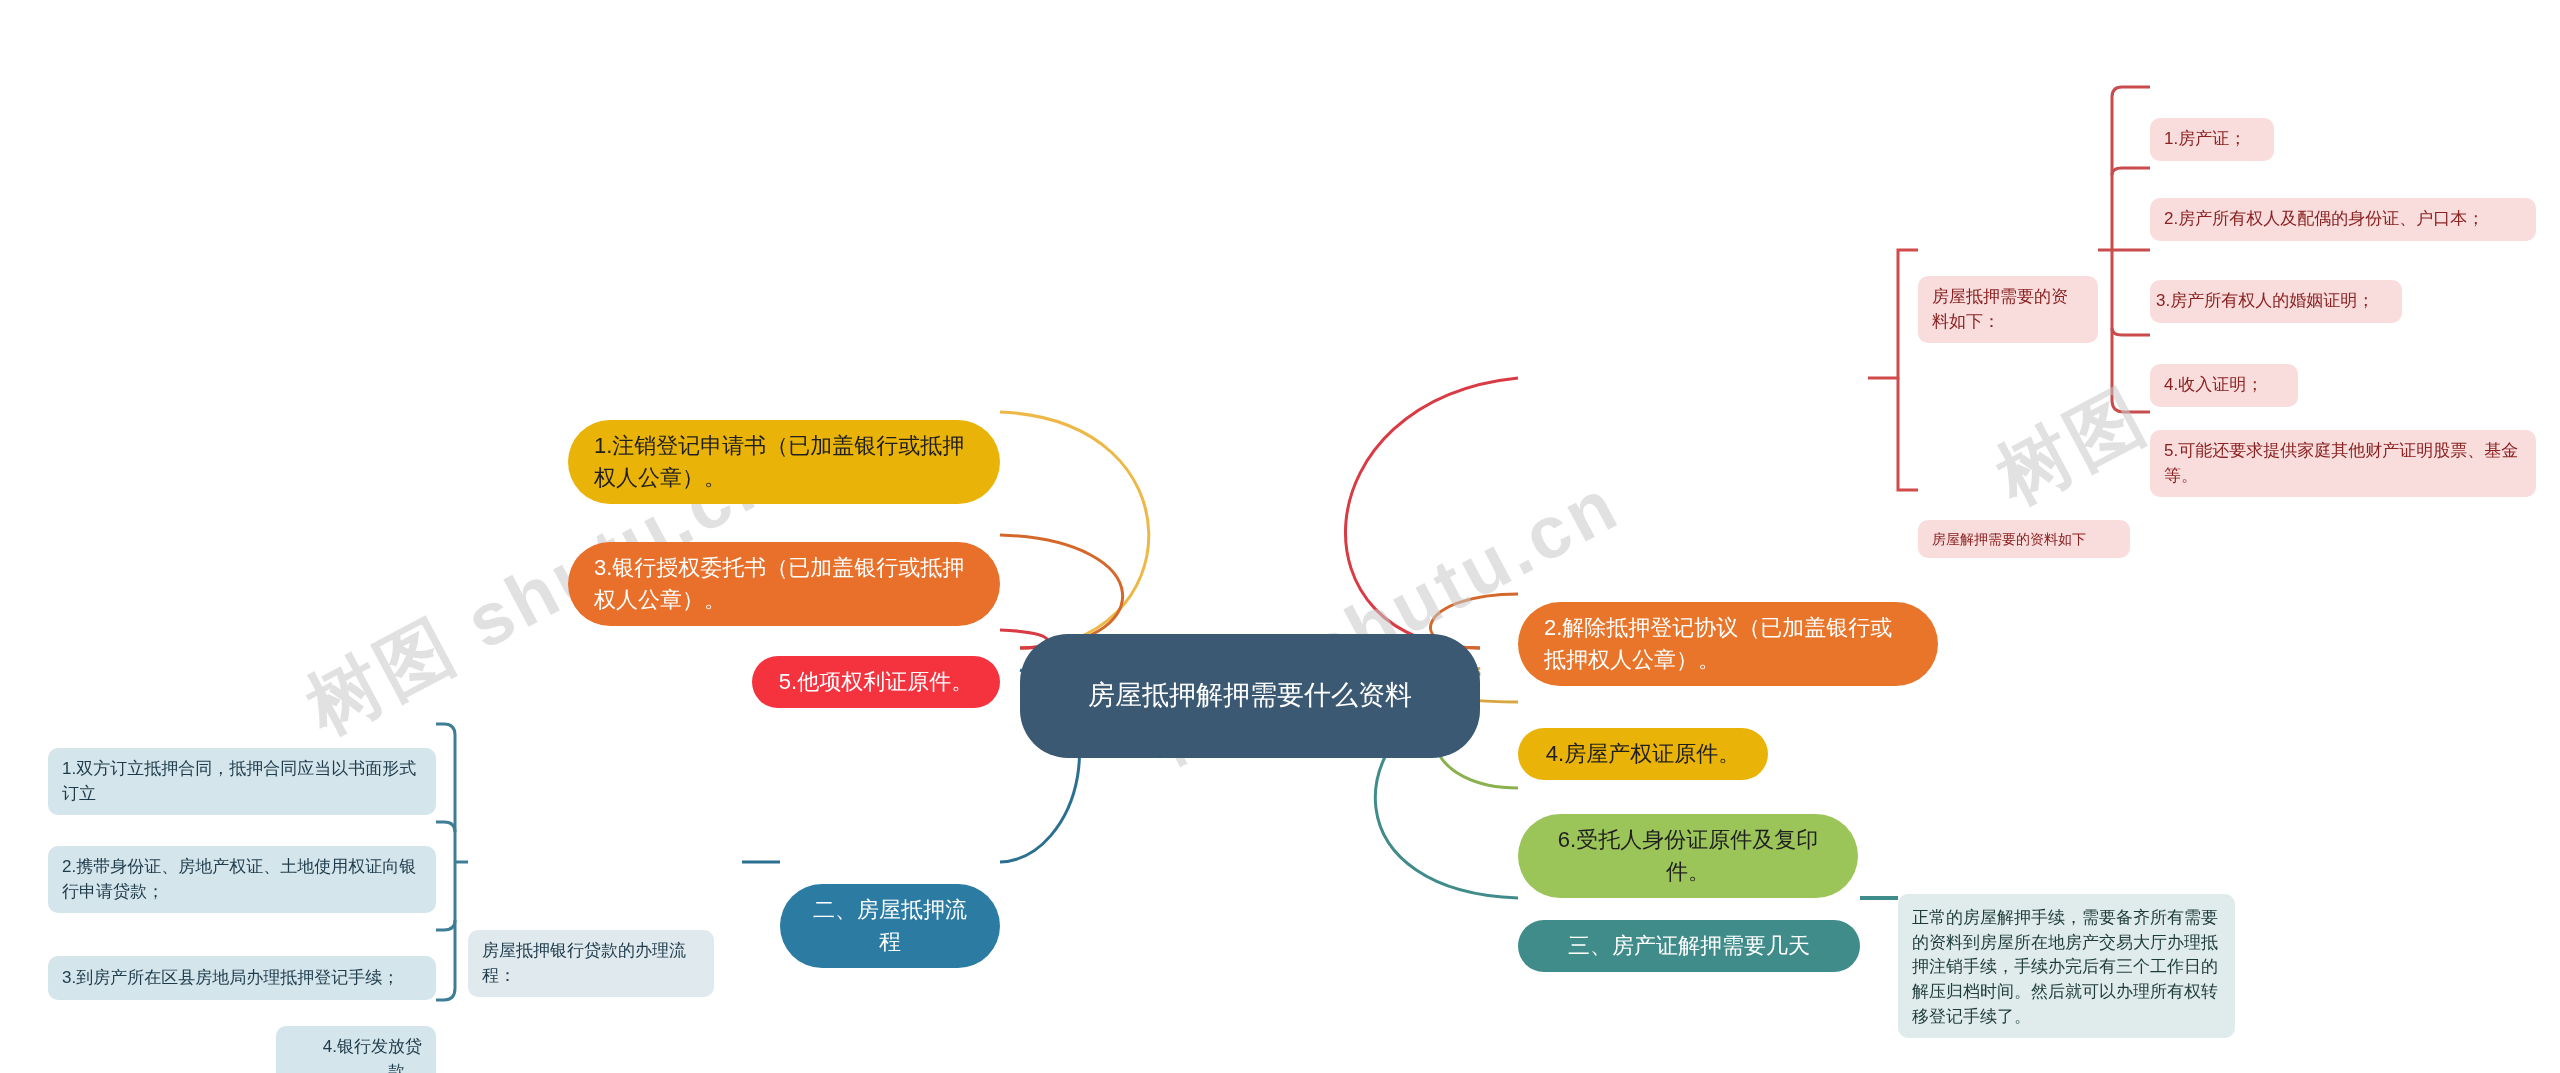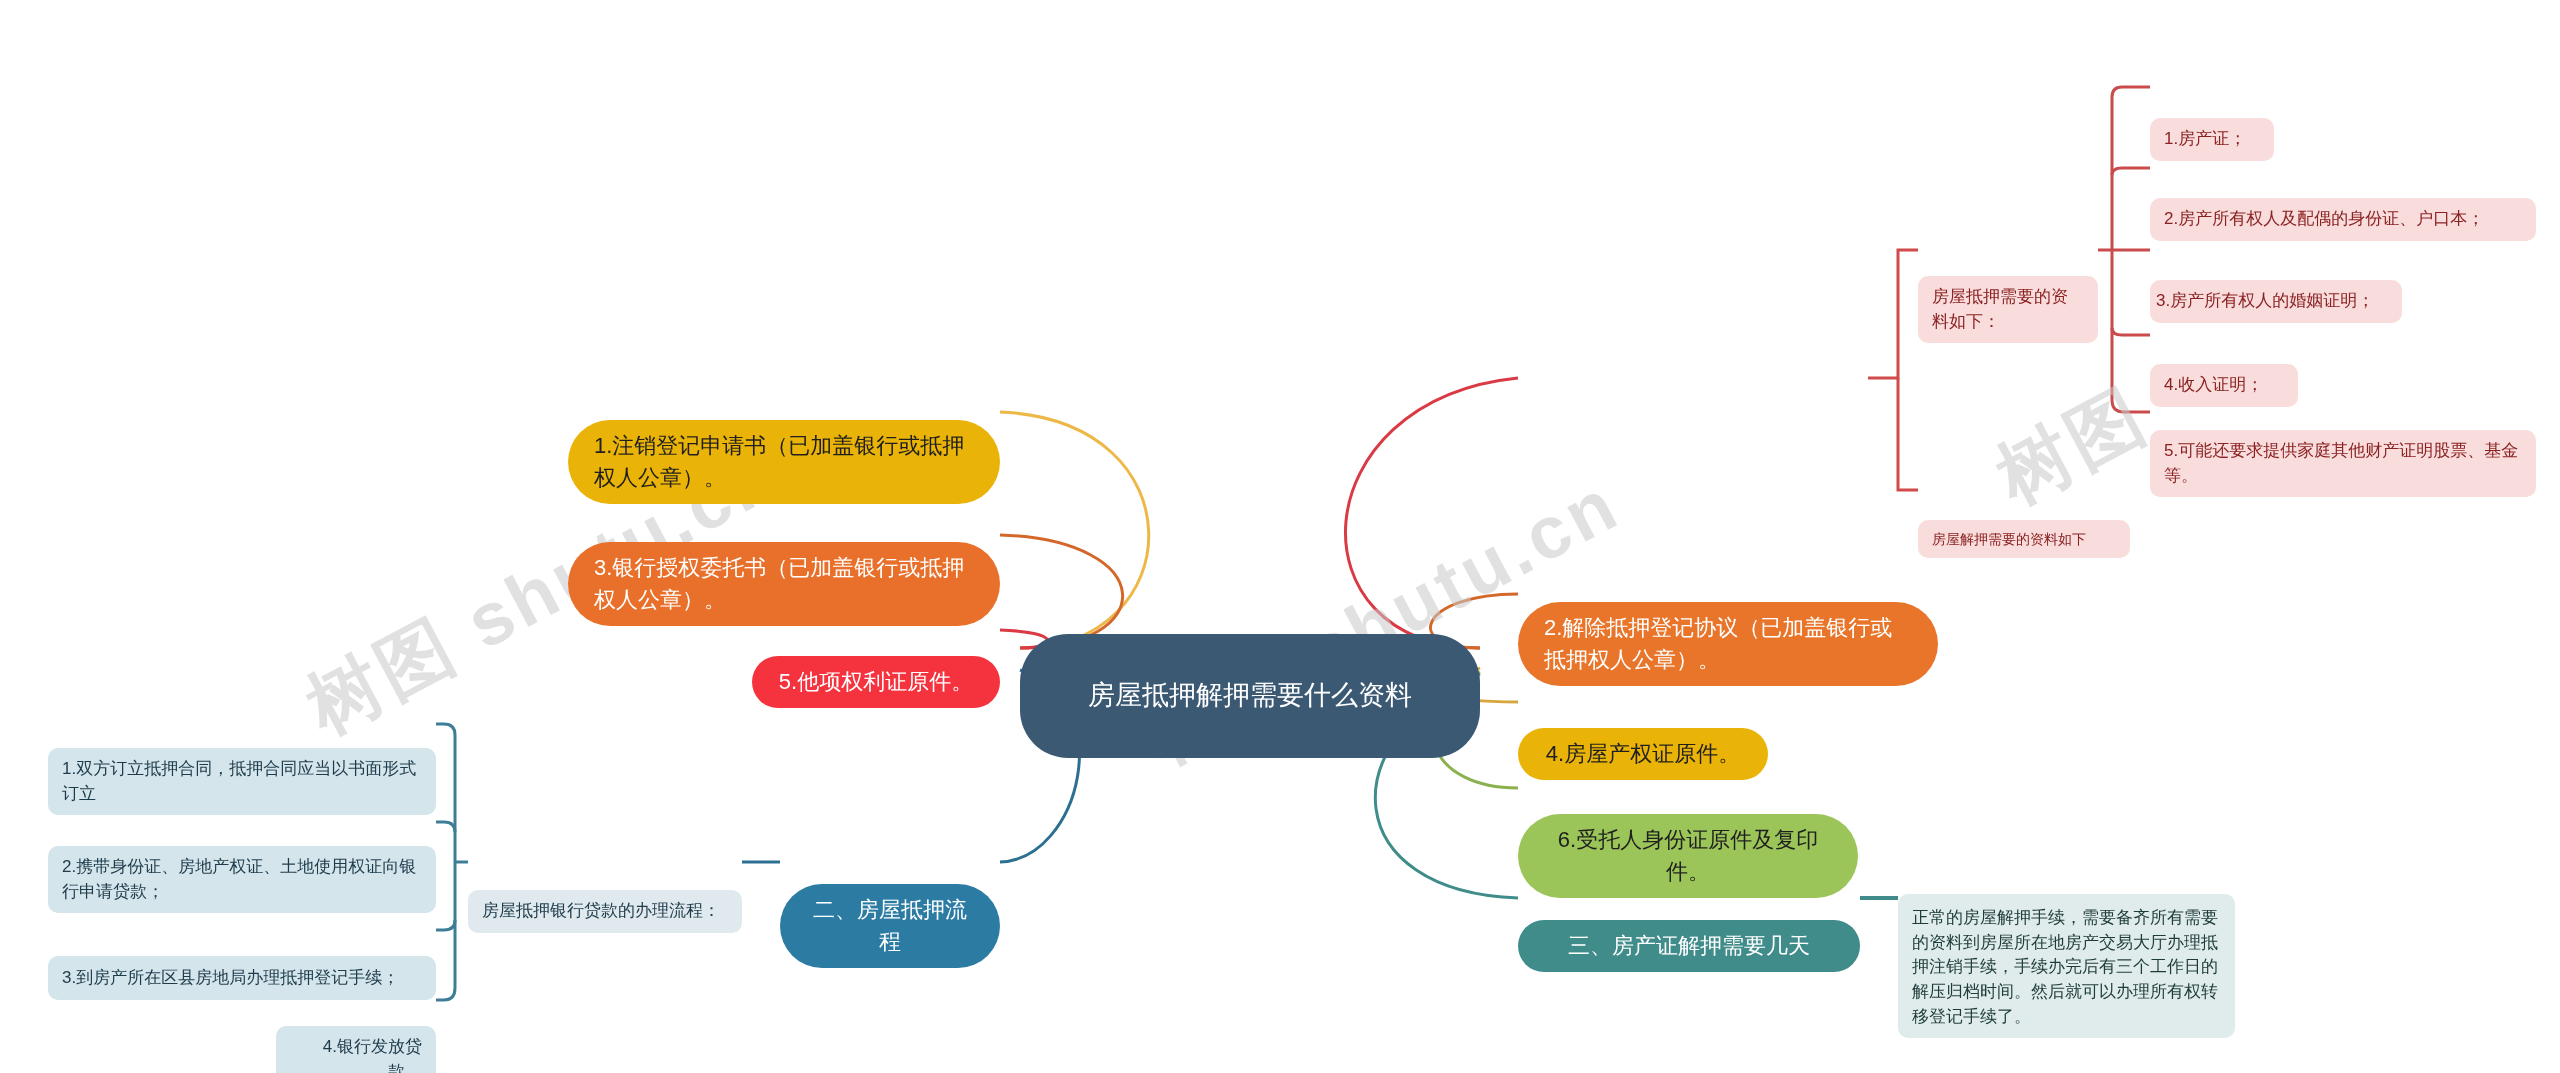--- a/index.html
+++ b/index.html
@@ -130,21 +130,21 @@
   <div class="node root" style="left:1020px;top:586px;width:460px;min-height:124px;">房屋抵押解押需要什么资料</div>
 
   <div class="node pill c-yellow" style="left:568px;top:372px;width:432px;min-height:80px;">1.注销登记申请书（已加盖银行或抵押权人公章）。</div>
 
   <div class="node pill c-orange2" style="left:568px;top:494px;width:432px;min-height:80px;">3.银行授权委托书（已加盖银行或抵押权人公章）。</div>
 
   <div class="node pill c-red center" style="left:752px;top:608px;width:248px;min-height:46px;">5.他项权利证原件。</div>
 
   <div class="node pill c-blue center" style="left:780px;top:836px;width:220px;min-height:52px;">二、房屋抵押流程</div>
 
-  <div class="node leaf l-bluegrey" style="left:468px;top:842px;width:274px;min-height:40px;border-radius:10px;">房屋抵押银行贷款的办理流程：</div>
+  <div class="node leaf l-bluegrey" style="left:468px;top:882px;width:246px;min-height:40px;border-radius:10px;">房屋抵押银行贷款的办理流程：</div>
 
   <div class="node leaf l-blue" style="left:48px;top:700px;width:388px;min-height:48px;">1.双方订立抵押合同，抵押合同应当以书面形式订立</div>
   <div class="node leaf l-blue" style="left:48px;top:798px;width:388px;min-height:48px;">2.携带身份证、房地产权证、土地使用权证向银行申请贷款；</div>
   <div class="node leaf l-blue" style="left:48px;top:908px;width:388px;min-height:44px;">3.到房产所在区县房地局办理抵押登记手续；</div>
   <div class="node leaf l-blue right" style="left:276px;top:978px;width:160px;min-height:44px;">4.银行发放贷款。</div>
 
 
   <div class="node pill c-orange" style="left:1518px;top:554px;width:420px;min-height:80px;">2.解除抵押登记协议（已加盖银行或抵押权人公章）。</div>
 
   <div class="node pill c-yellow2 center" style="left:1518px;top:680px;width:250px;min-height:46px;">4.房屋产权证原件。</div>

